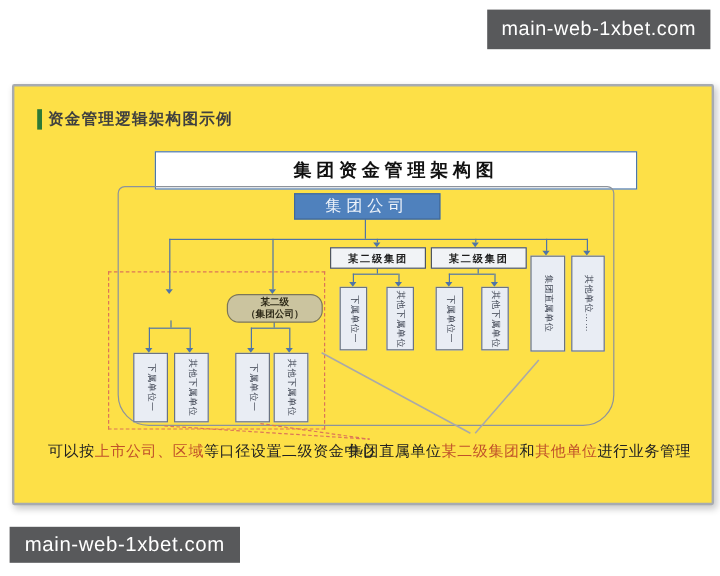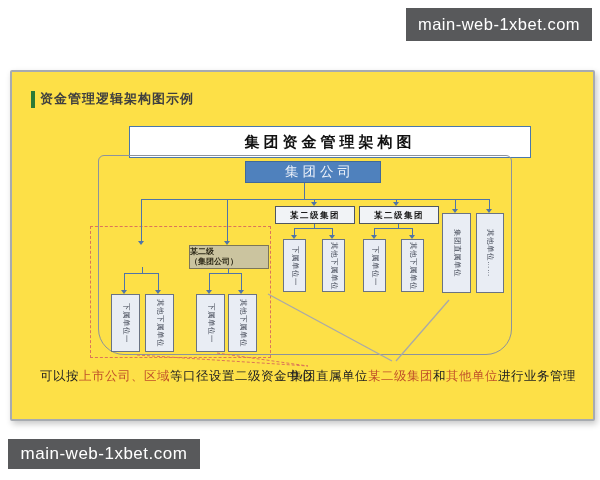--- a/index.html
+++ b/index.html
@@ -32,38 +32,38 @@
     position:absolute;left:86px;top:83px;width:412px;height:198px;
     border:1.4px solid #8d939b;border-radius:6px 6px 26px 26px;
   }
   .red-dash{
     position:absolute;left:78px;top:154px;width:179px;height:130px;
     border:1.2px dashed #dc7558;
   }
   .root-box{
     position:absolute;left:233px;top:89px;width:120px;height:20px;
     background:#4f81bd;border:1px solid #41699a;color:#eef3fa;
-    font-size:13.5px;letter-spacing:4px;text-align:center;line-height:20px;padding-left:14px;
+    font-size:13.5px;letter-spacing:4px;text-align:center;line-height:20px;
   }
   .grp-box{
     position:absolute;width:78px;height:16px;background:#f1f3f6;border:1px solid #4f5660;
     font-size:8.5px;font-weight:bold;color:#1c1c1c;letter-spacing:1.5px;
     text-align:center;line-height:16px;
   }
   .listed-box{
     position:absolute;left:91px;top:173px;width:79px;height:22px;
     background:#d89593;border:1px solid #bc807e;border-radius:7px;
     color:#f6eaea;font-size:12.5px;font-weight:bold;letter-spacing:3px;
     text-align:center;line-height:22px;
   }
   .fc-box{
     position:absolute;left:177px;top:173px;width:78px;height:22px;
-    background:#cbc49f;border:1px solid #7c7658;border-radius:0;
+    background:#cbc49f;border:1px solid #7c7658;border-radius:10px;
     color:#2e2a18;font-size:8px;font-weight:bold;
-    display:flex;flex-direction:column;justify-content:center;line-height:1.25;
+    display:flex;flex-direction:column;align-items:center;justify-content:center;line-height:1.25;
   }
   .leaf{
     position:absolute;background:#e9edf4;border:1px solid #6a7383;
     display:flex;align-items:center;justify-content:center;overflow:hidden;
   }
   .leaf .v{transform:rotate(90deg);white-space:nowrap;font-size:7.5px;color:#3c4250;letter-spacing:0.5px;}
   .hline,.vline{position:absolute;background:#4f74a8;}
   .hline{height:1px;}
   .vline{width:1px;}
   .arr{

